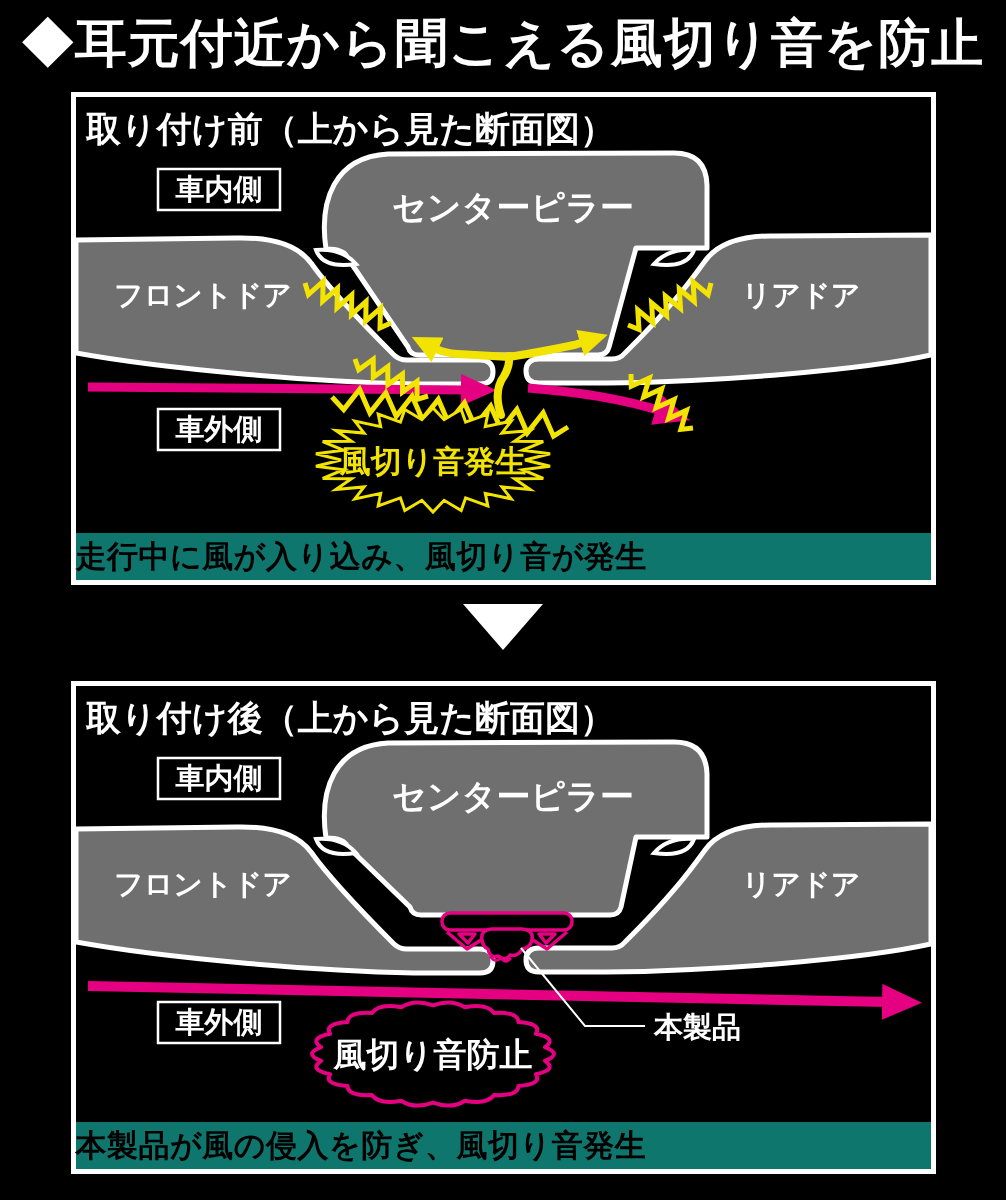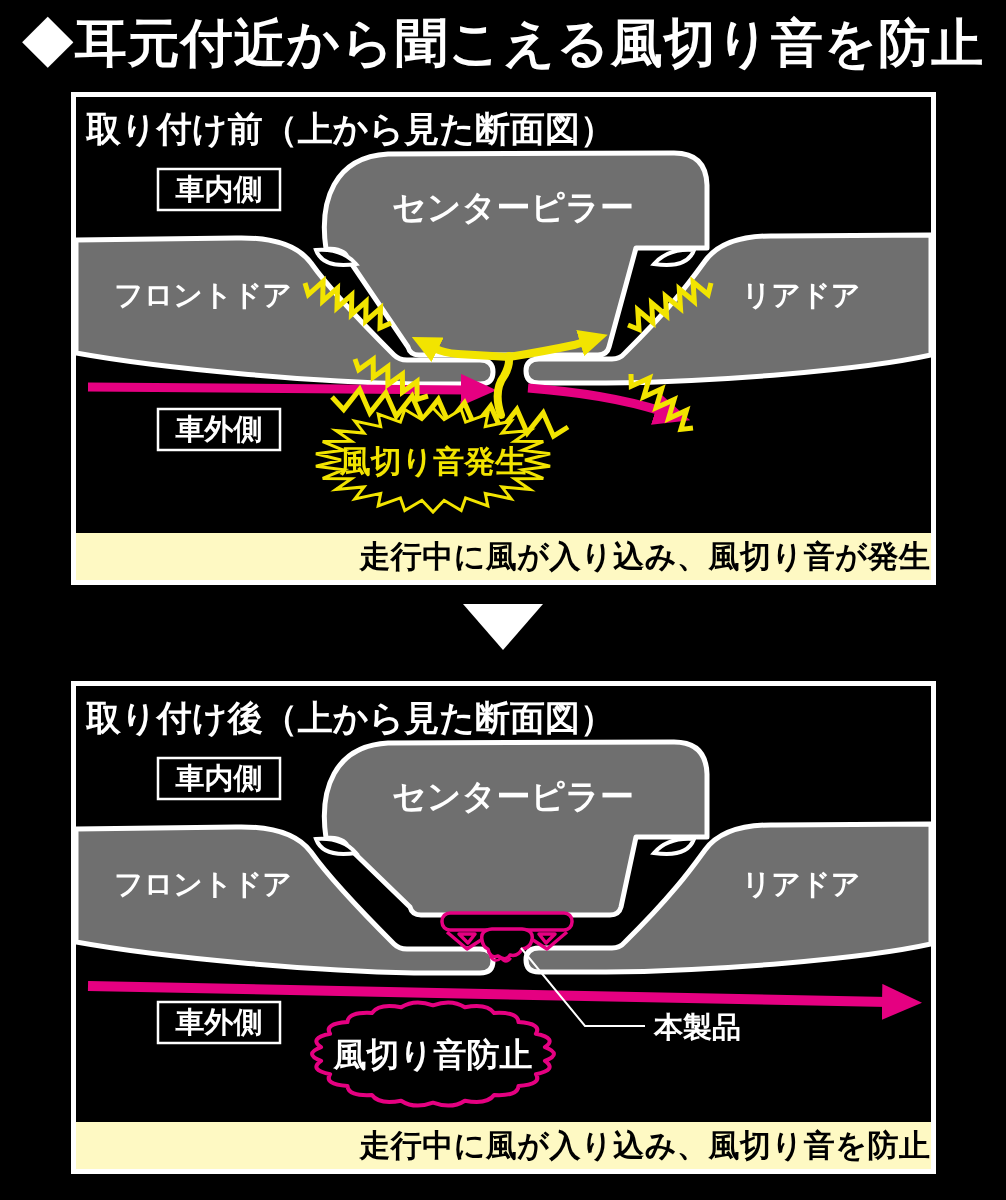--- a/index.html
+++ b/index.html
@@ -12,22 +12,22 @@
     padding-top:18px; height:50px; line-height:50px;
     color:#fff; font-size:52px; font-weight:bold; text-align:center;
     letter-spacing:1px;
   }
   .panel {
     width:855px; margin:24px auto 0 auto;
     border:5px solid #fff; background:#000;
   }
   .panel svg { display:block; }
   .caption {
-    height:47px; line-height:47px; background:#fef9c3; color:#000;
-    font-size:31px; font-weight:bold; text-align:right;
+    height:47px; line-height:47px; background:#0f766e; color:#000;
+    font-size:31px; font-weight:bold; text-align:left;
     letter-spacing:0.5px;
   }
   .tri-row { height:60px; margin:12px 0; display:flex; justify-content:center; align-items:center; }
   .tri-down {
     width:0; height:0;
     border-left:40px solid transparent; border-right:40px solid transparent;
     border-top:46px solid #fff;
   }
   
   .hdr      { fill:#fff; font-size:35px; font-weight:bold; }
@@ -143,14 +143,14 @@
       <text class="lbl" x="143" y="102" text-anchor="middle">車内側</text>
     </g>
     <g>
       <rect class="tagbox" x="82" y="316" width="122" height="41"></rect>
       <text class="lbl" x="143" y="346" text-anchor="middle">車外側</text>
     </g>
 
     <path class="bubble" d="M357.0,319.3Q375.5,312.6 388.9,321.3Q411.0,317.1 418.1,327.0Q442.1,325.7 442.5,336.1Q466.4,337.7 459.9,347.8Q481.7,352.2 468.9,361.1Q487.0,368.0 468.9,374.9Q481.7,383.8 459.9,388.2Q466.4,398.3 442.5,399.9Q442.1,410.3 418.1,409.0Q411.0,418.9 388.9,414.7Q375.5,423.4 357.0,416.7Q338.5,423.4 325.1,414.7Q303.0,418.9 295.9,409.0Q271.9,410.3 271.5,399.9Q247.6,398.3 254.1,388.2Q232.3,383.8 245.1,374.9Q227.0,368.0 245.1,361.1Q232.3,352.2 254.1,347.8Q247.6,337.7 271.5,336.1Q271.9,325.7 295.9,327.0Q303.0,317.1 325.1,321.3Q338.5,312.6 357.0,319.3Z"></path>
     <text class="bubble-txt" x="357" y="380" text-anchor="middle">風切り音防止</text>
   </svg>
-  <div class="caption">走行中に風が入り込み、風切り音を防止</div>
+  <div class="caption">本製品が風の侵入を防ぎ、風切り音発生</div>
 </div>
 
 </body></html>

